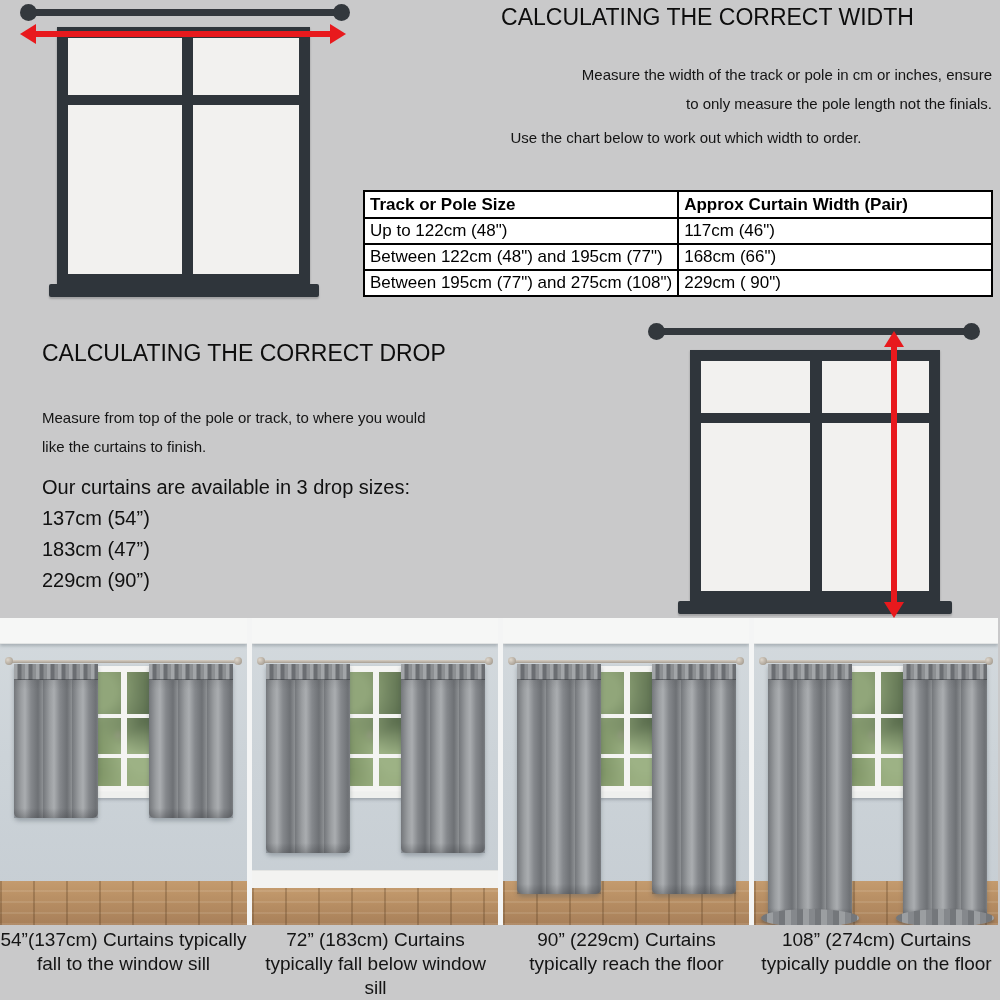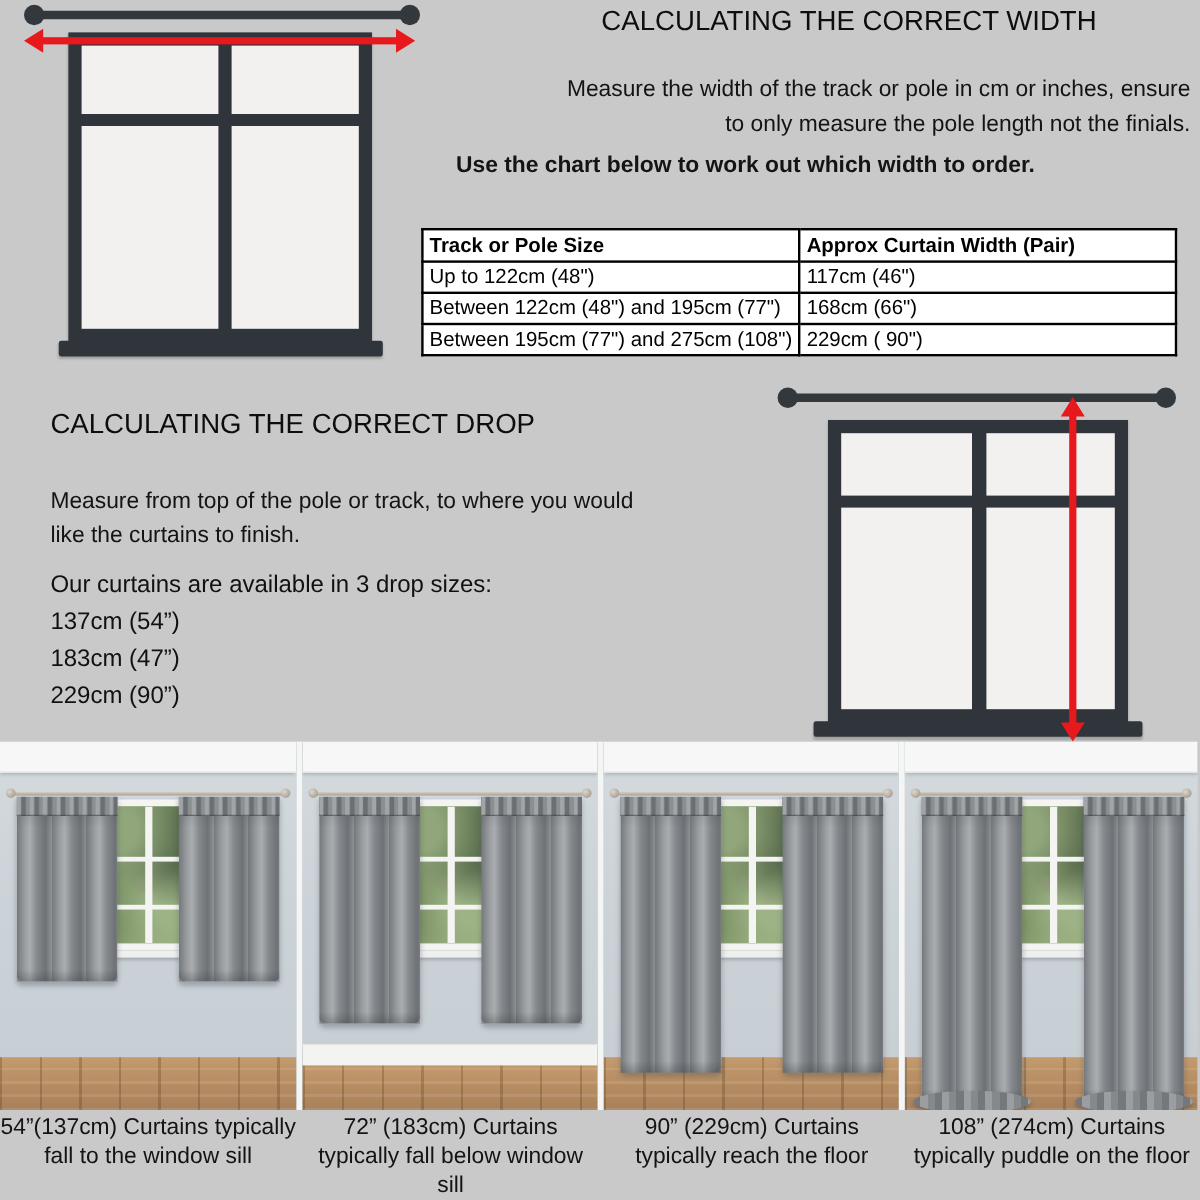--- a/index.html
+++ b/index.html
@@ -26,21 +26,21 @@
   .arrow-h .head.e { right:0; border-top:10px solid transparent; border-bottom:10px solid transparent; border-left:16px solid #e8191d; }
 
   .arrow-v { width:20px; }
   .arrow-v .line { position:absolute; top:13px; bottom:13px; left:7px; width:6px; background:#e8191d; }
   .arrow-v .head { position:absolute; width:0; height:0; left:0; }
   .arrow-v .head.n { top:0; border-left:10px solid transparent; border-right:10px solid transparent; border-bottom:16px solid #e8191d; }
   .arrow-v .head.s { bottom:0; border-left:10px solid transparent; border-right:10px solid transparent; border-top:16px solid #e8191d; }
 
   
   .sect-title { font-size:23px; font-weight:normal; color:#0d0d0d; }
-  .para { font-size:19px; line-height:29px; color:#141414; }
+  .para { font-size:15px; line-height:29px; color:#141414; }
 
   
   table.size-table { border-collapse:collapse; width:630px; background:#fff; }
   table.size-table th, table.size-table td {
     border:2px solid #000; font-size:17px; padding:2px 5px; text-align:left;
     white-space:nowrap; height:24px; color:#000;
   }
   table.size-table th { font-weight:bold; height:27px; }
   table.size-table .col2 { width:320px; }
 
@@ -126,23 +126,23 @@
   <span class="head e"></span>
 </div>
 
 <div class="abs sect-title" style="left:420px; top:4px; width:575px; text-align:center;">CALCULATING THE CORRECT WIDTH</div>
 
 <div class="abs para" style="left:380px; top:60px; width:612px; text-align:right;">
   <div>Measure the width of the track or pole in cm or inches, ensure</div>
   <div>to only measure the pole length not the finials.</div>
 </div>
 
-<div class="abs para" style="left:380px; top:123px; width:612px; text-align:left;font-weight:bold;">Use the chart below to work out which width to order.</div>
-
-<table class="size-table abs" style="left:351px; top:190px;">
+<div class="abs para" style="left:380px; top:123px; width:612px; text-align:center;">Use the chart below to work out which width to order.</div>
+
+<table class="size-table abs" style="left:363px; top:190px;">
   <tbody>
       <tr>
     <th>Track or Pole Size</th>
     <th class="col2">Approx Curtain Width (Pair)</th>
   </tr>
   <tr>
     <td>Up to 122cm (48")</td>
     <td>117cm (46")</td>
   </tr>
   <tr>

